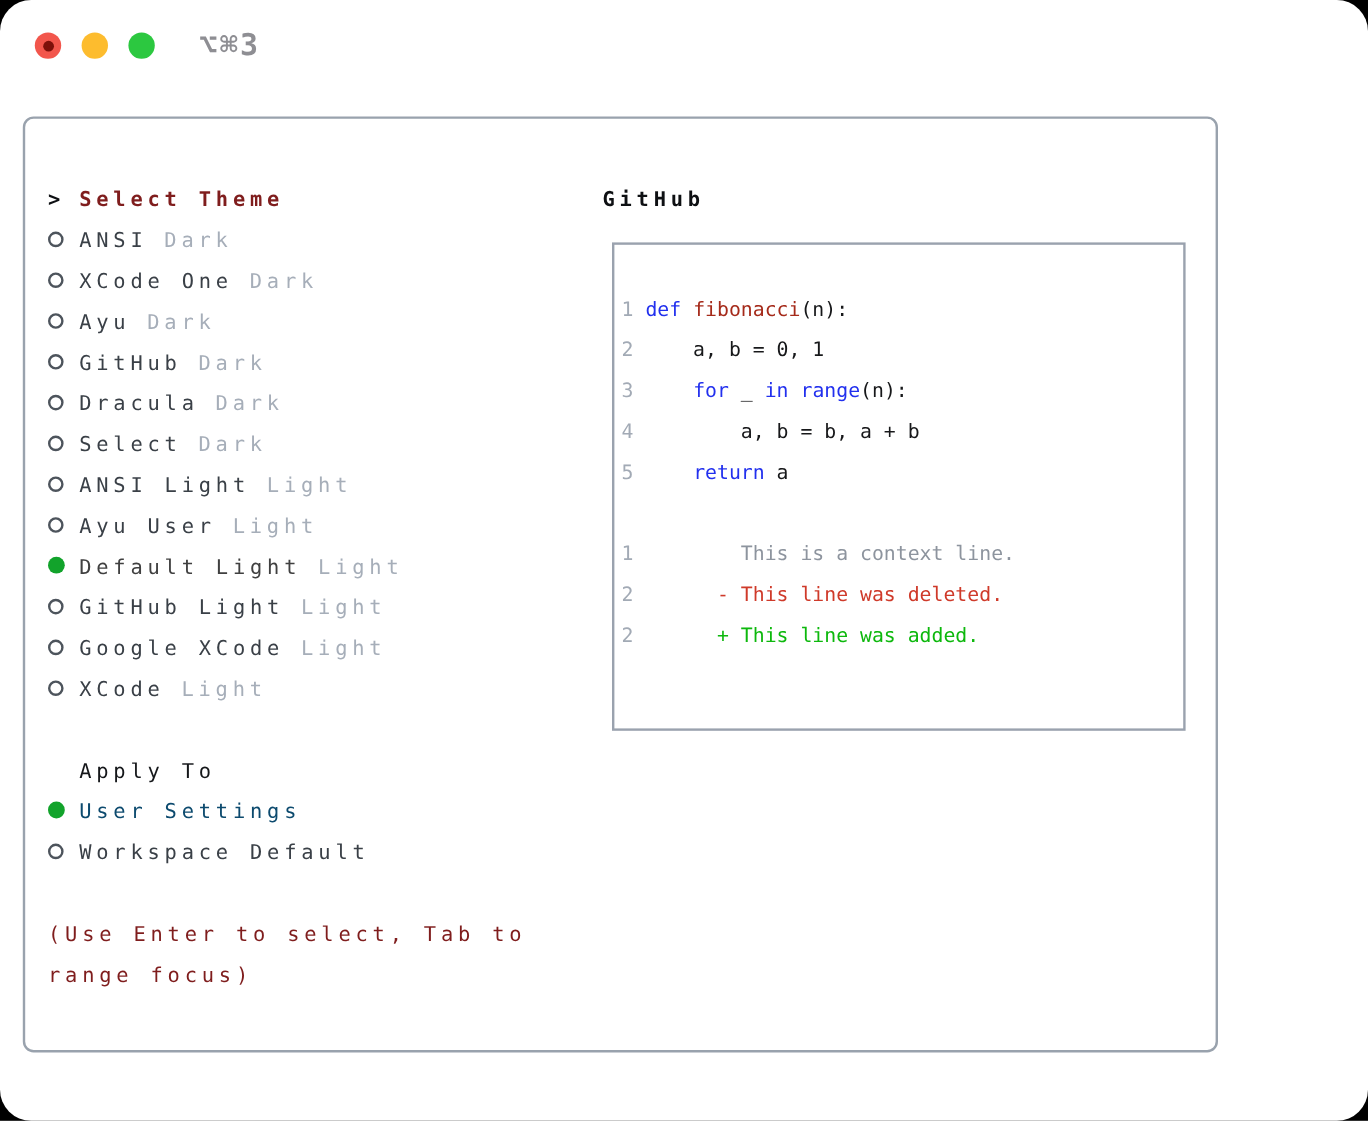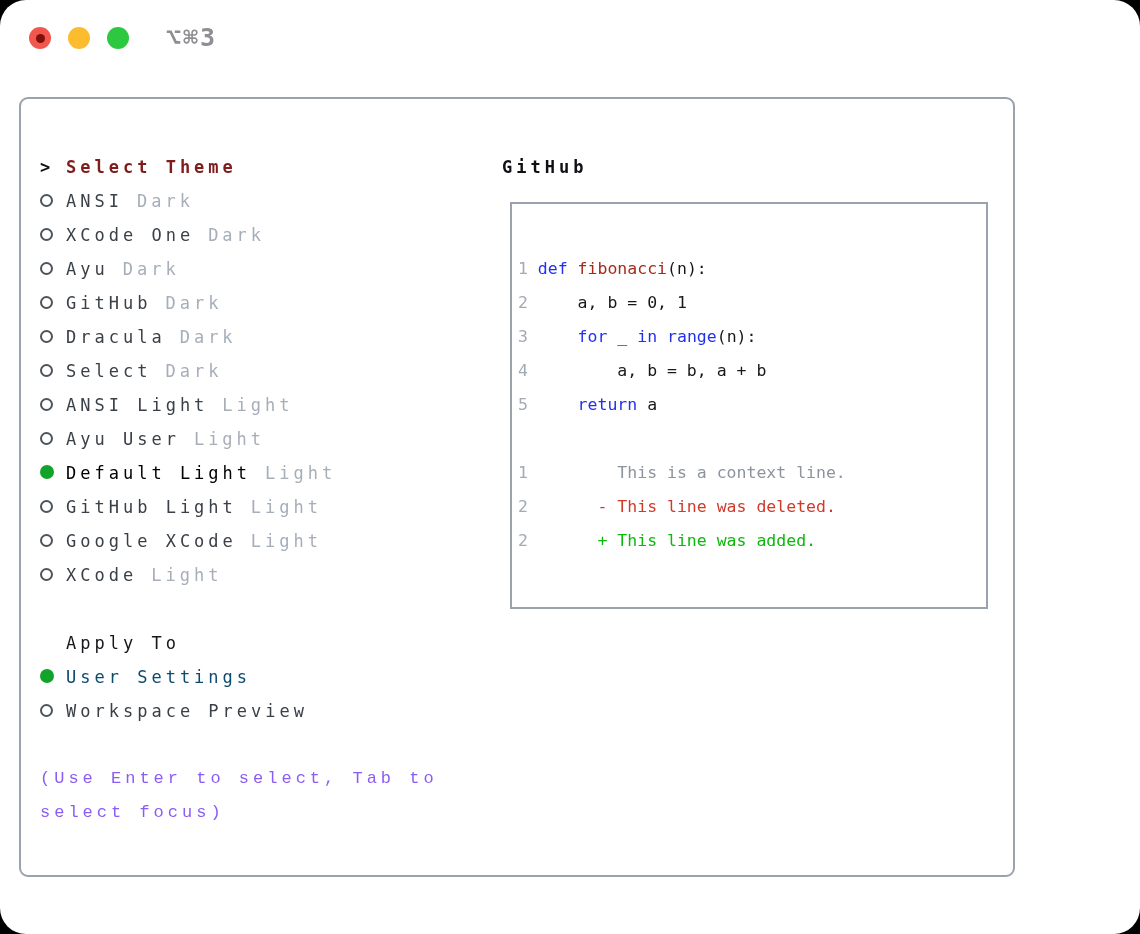--- a/index.html
+++ b/index.html
@@ -37,32 +37,32 @@
   .marker{display:inline-block;width:26px;flex:0 0 26px;letter-spacing:0;}
   .circle{
     display:inline-block;width:13px;height:13px;box-sizing:border-box;
     border:2px solid #4d545c;border-radius:50%;
   }
   .circle-sel{border:none;width:14px;height:14px;}
   .prompt{font-weight:bold;color:#0e1013;}
   .hdr{font-weight:bold;color:#7f1d1d;}
   .hdr2{color:#15171a;text-align:center;}
   .t-var{color:#a6aeb9;margin-left:14px;}
-  .help-line{color:#8b5cf6;height:34px;line-height:34px;white-space:pre;font-family:Liberation Mono, monospace;}
+  .help-line{color:#7f1d1d;height:34px;line-height:34px;white-space:pre;}
   
   .preview-title{
     position:absolute;left:481px;top:51px;height:34px;line-height:34px;
     font-weight:bold;font-size:17px;letter-spacing:4px;color:#0e1013;
   }
   .preview-box{
     position:absolute;left:489px;top:103px;width:474px;height:403px;
     border:2px solid #9aa2ae;background:#fff;overflow:hidden;
   }
   #preview-code{
-    margin:0;padding:48px 4px 0 6px;
+    margin:0;padding:37px 4px 0 6px;
     font-family:inherit;font-size:16.5px;line-height:34px;
   }
   .pl{white-space:pre;}
   .ln{display:inline-block;width:2ch;}
 </style>
 </head>
 <body>
 
 <div class="window">
 
@@ -85,43 +85,43 @@
 
       <div id="theme-list">
           <div class="row"><span class="marker"><span class="circle"></span></span><span class="t-name">ANSI</span><span class="t-var">Dark</span></div>
           <div class="row"><span class="marker"><span class="circle"></span></span><span class="t-name">XCode One</span><span class="t-var">Dark</span></div>
           <div class="row"><span class="marker"><span class="circle"></span></span><span class="t-name">Ayu</span><span class="t-var">Dark</span></div>
           <div class="row"><span class="marker"><span class="circle"></span></span><span class="t-name">GitHub</span><span class="t-var">Dark</span></div>
           <div class="row"><span class="marker"><span class="circle"></span></span><span class="t-name">Dracula</span><span class="t-var">Dark</span></div>
           <div class="row"><span class="marker"><span class="circle"></span></span><span class="t-name">Select</span><span class="t-var">Dark</span></div>
           <div class="row"><span class="marker"><span class="circle"></span></span><span class="t-name">ANSI Light</span><span class="t-var">Light</span></div>
           <div class="row"><span class="marker"><span class="circle"></span></span><span class="t-name">Ayu User</span><span class="t-var">Light</span></div>
-          <div class="row"><span class="marker"><span class="circle circle-sel" style="background: rgb(18, 163, 43);"></span></span><span class="t-name" style="color: #000000; text-align: right;">Default Light</span><span class="t-var">Light</span></div>
+          <div class="row"><span class="marker"><span class="circle circle-sel" style="background: rgb(18, 163, 43);"></span></span><span class="t-name" style="color: #404040; text-align: right;">Default Light</span><span class="t-var">Light</span></div>
           <div class="row"><span class="marker"><span class="circle"></span></span><span class="t-name">GitHub Light</span><span class="t-var">Light</span></div>
           <div class="row"><span class="marker"><span class="circle"></span></span><span class="t-name">Google XCode</span><span class="t-var">Light</span></div>
           <div class="row"><span class="marker"><span class="circle"></span></span><span class="t-name">XCode</span><span class="t-var">Light</span></div>
         </div>
 
       <div class="row"></div>
 
       <div class="row">
         <span class="marker"></span>
         <span class="hdr2">Apply To</span>
       </div>
 
       <div id="apply-list">
           <div class="row"><span class="marker"><span class="circle circle-sel" style="background: rgb(18, 163, 43);"></span></span><span style="color: #0c4a6e;">User Settings</span></div>
-          <div class="row"><span class="marker"><span class="circle"></span></span><span>Workspace Preview</span></div>
+          <div class="row"><span class="marker"><span class="circle"></span></span><span>Workspace Default</span></div>
         </div>
 
       <div class="row"></div>
 
       <div id="help">
           <div class="help-line">(Use Enter to select, Tab to</div>
-          <div class="help-line">select focus)</div>
+          <div class="help-line">range focus)</div>
         </div>
     </div>
 
     <div class="preview-title">GitHub</div>
 
     <div class="preview-box">
       <pre id="preview-code"><div class="pl"><span class="ln" style="color: rgb(162, 170, 181);">1</span><span style="color: rgb(34, 48, 238);">def </span><span style="color: rgb(165, 42, 26);">fibonacci</span><span style="color: rgb(23, 24, 26);">(n):</span></div><div class="pl"><span class="ln" style="color: rgb(162, 170, 181);">2</span><span style="color: rgb(23, 24, 26);">    a, b = 0, 1</span></div><div class="pl"><span class="ln" style="color: rgb(162, 170, 181);">3</span><span style="color: rgb(23, 24, 26);">    </span><span style="color: rgb(34, 48, 238);">for</span><span style="color: rgb(23, 24, 26);"> _ </span><span style="color: rgb(34, 48, 238);">in</span><span style="color: rgb(23, 24, 26);"> </span><span style="color: rgb(34, 48, 238);">range</span><span style="color: rgb(23, 24, 26);">(n):</span></div><div class="pl"><span class="ln" style="color: rgb(162, 170, 181);">4</span><span style="color: rgb(23, 24, 26);">        a, b = b, a + b</span></div><div class="pl"><span class="ln" style="color: rgb(162, 170, 181);">5</span><span style="color: rgb(23, 24, 26);">    </span><span style="color: rgb(34, 48, 238);">return</span><span style="color: rgb(23, 24, 26);"> a</span></div><div class="pl"><span class="ln" style="color: rgb(162, 170, 181);"></span></div><div class="pl"><span class="ln" style="color: rgb(162, 170, 181);">1</span><span style="color: rgb(141, 148, 158);">        This is a context line.</span></div><div class="pl"><span class="ln" style="color: rgb(162, 170, 181);">2</span><span style="color: rgb(207, 58, 42);">      - This line was deleted.</span></div><div class="pl"><span class="ln" style="color: rgb(162, 170, 181);">2</span><span style="color: rgb(13, 184, 13);">      + This line was added.</span></div></pre>
     </div>
 
   </div>

